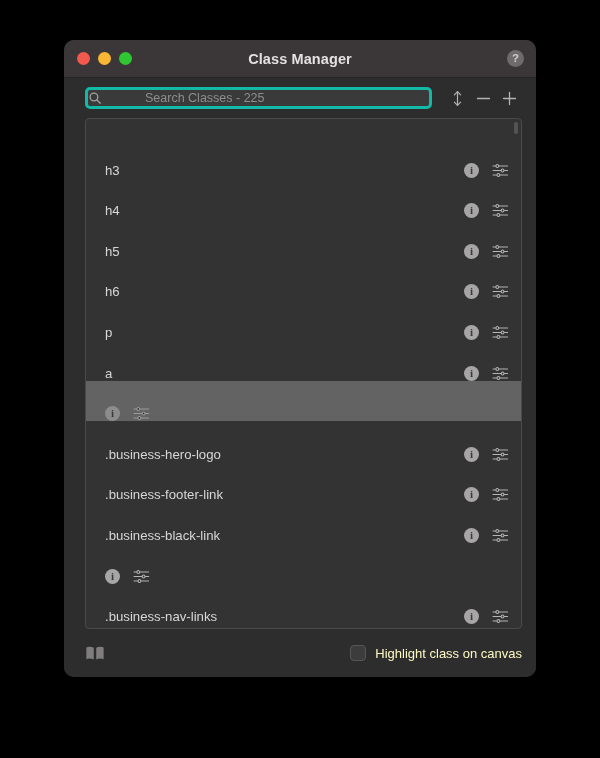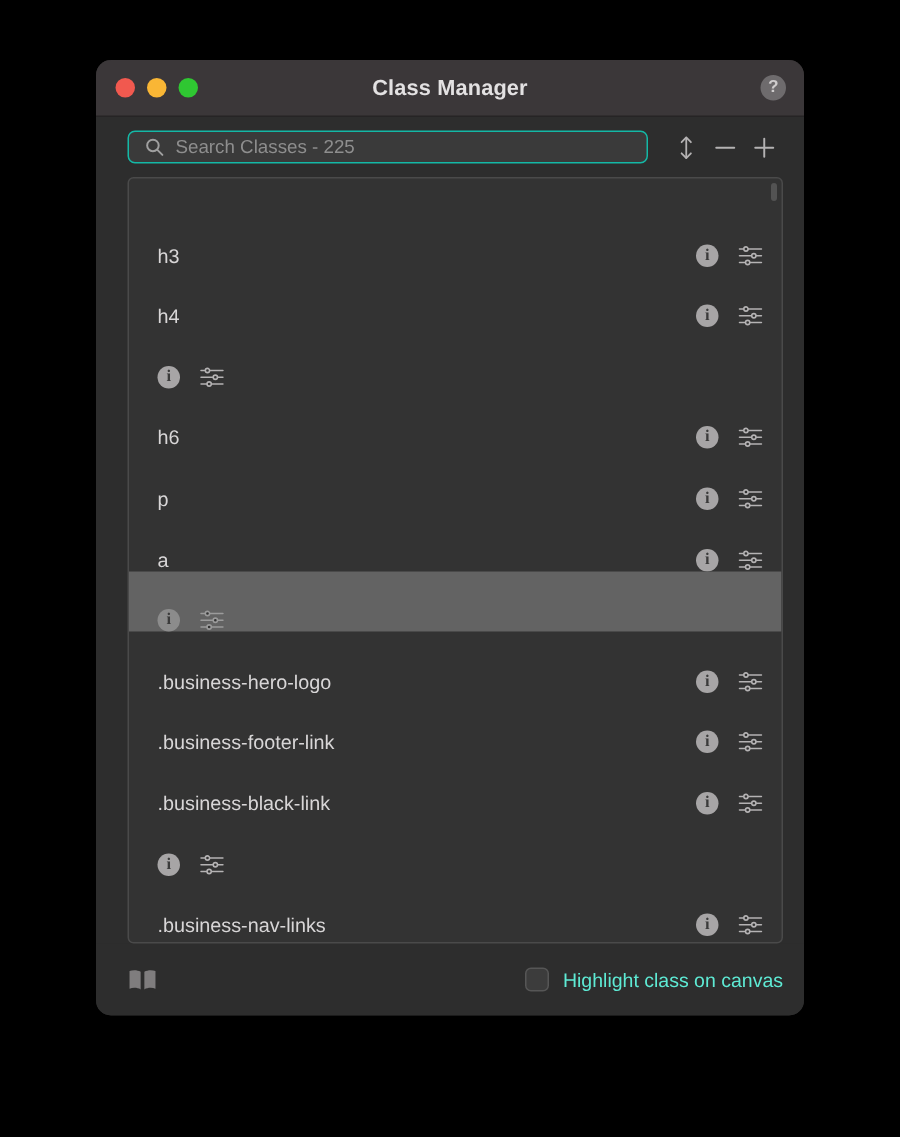--- a/index.html
+++ b/index.html
@@ -94,26 +94,27 @@
     align-items: center;
     padding: 0 14px 0 21px;
     background: #2d2d2d;
   }
 
   .searchbox {
     position: relative;
     flex: 1 1 auto;
     height: 22px;
     background: #3a3a3a;
-    border: 1px solid #14b8a6;
+    border: 3px solid #14b8a6;
     border-radius: 5px;
     display: flex;
     align-items: center;
-    padding-left: 10px;
+    padding-left: 0;
     box-sizing: border-box;
+    gap: 36px;
   }
   .search-icon { flex: 0 0 14px; height: 14px; display:block; }
   .search-placeholder {
     margin-left: 7px;
     font-size: 12.5px;
     color: #8e8e8e;
     white-space: nowrap;
   }
 
   .tool-btns {
@@ -218,21 +219,21 @@
     width: 16px;
     height: 16px;
     border-radius: 4px;
     background: #3c3c3c;
     border: 1px solid #565656;
     box-sizing: border-box;
     display: block;
   }
   .check-label {
     font-size: 13px;
-    color: #5eead4;
+    color: #fef9c3;
     white-space: nowrap;
   }
 </style>
 </head>
 <body>
 
 <div id="stage">
 
   <div class="window">
 
@@ -305,20 +306,21 @@
                   <circle cx="5.6" cy="3.2" r="1.5" fill="#333"></circle>
                   <line x1="1" y1="8" x2="16.6" y2="8"></line>
                   <circle cx="11.2" cy="8" r="1.5" fill="#333"></circle>
                   <line x1="1" y1="12.8" x2="16.6" y2="12.8"></line>
                   <circle cx="6.8" cy="12.8" r="1.5" fill="#333"></circle>
                 </svg>
               </span>
             </span>
           </div>
           <div class="row">
+            <span class="row-label">h5</span>
             <span class="row-icons">
               <span class="info-icon">i</span>
               <span style="display: block;">
                 <svg class="sliders-icon" viewBox="0 0 18 16" fill="none" stroke="currentColor" stroke-width="1.1" stroke-linecap="round">
                   <line x1="1" y1="3.2" x2="16.6" y2="3.2"></line>
                   <circle cx="5.6" cy="3.2" r="1.5" fill="#333"></circle>
                   <line x1="1" y1="8" x2="16.6" y2="8"></line>
                   <circle cx="11.2" cy="8" r="1.5" fill="#333"></circle>
                   <line x1="1" y1="12.8" x2="16.6" y2="12.8"></line>
                   <circle cx="6.8" cy="12.8" r="1.5" fill="#333"></circle>

